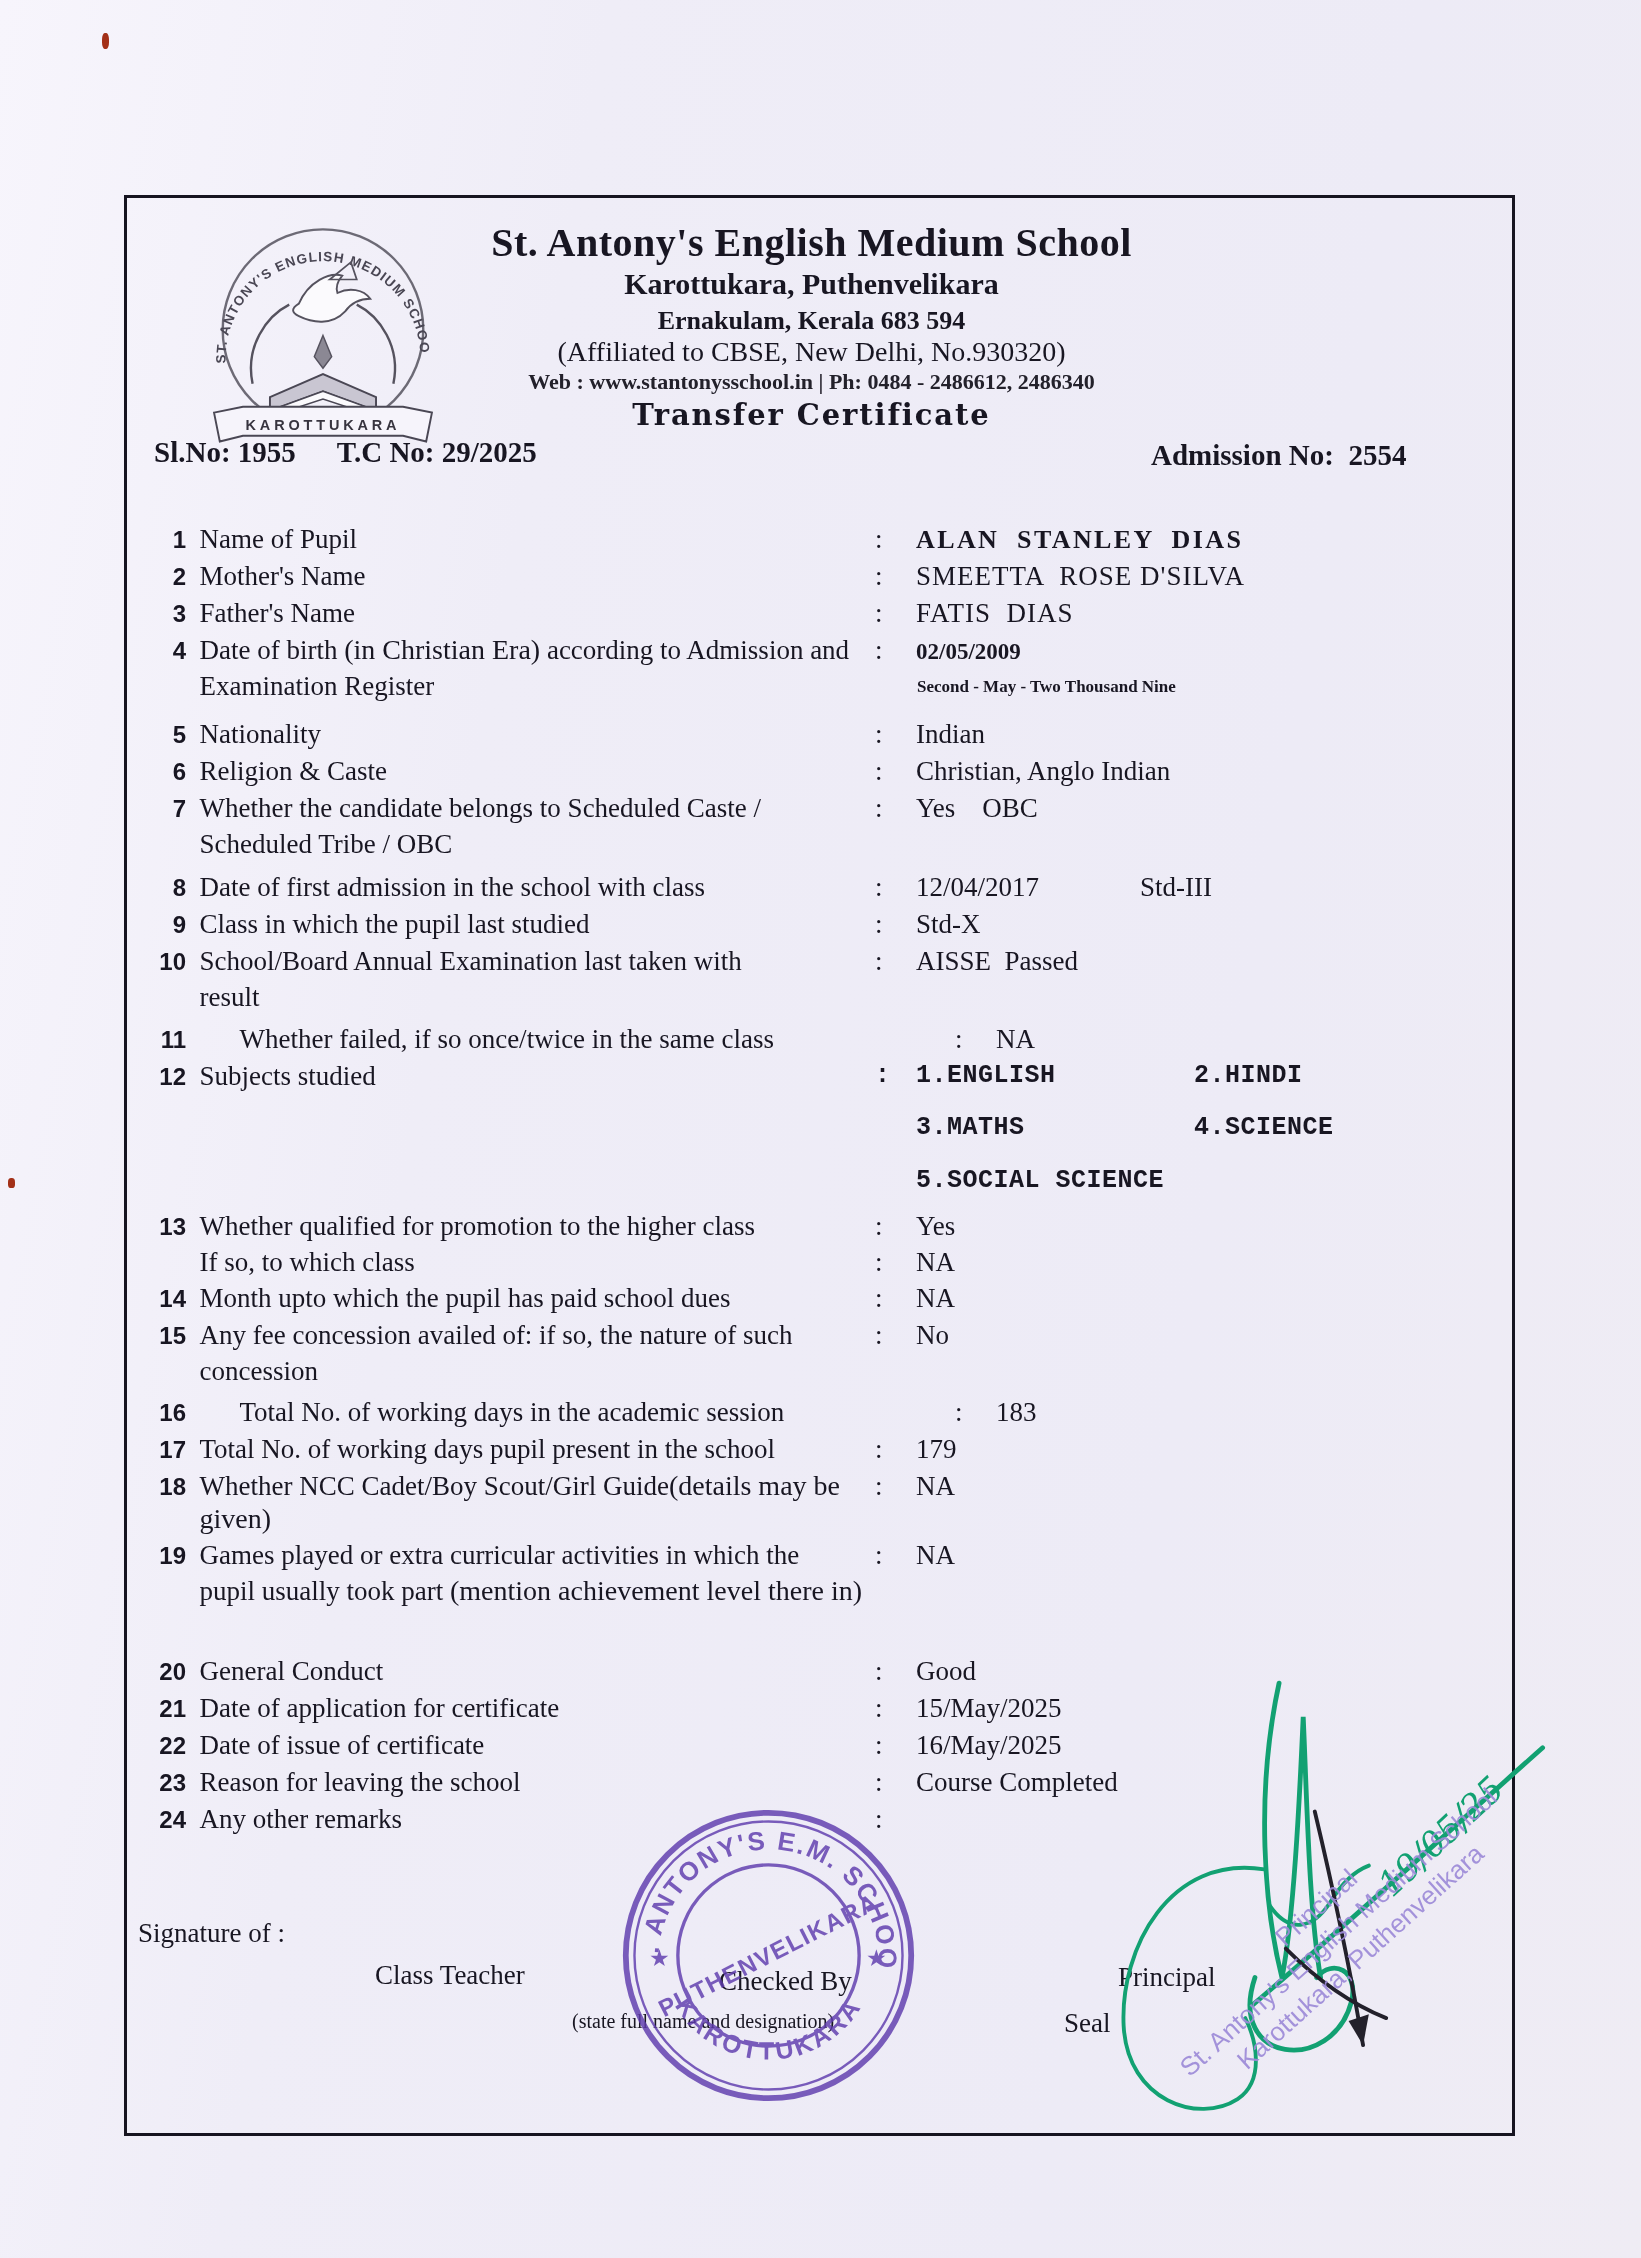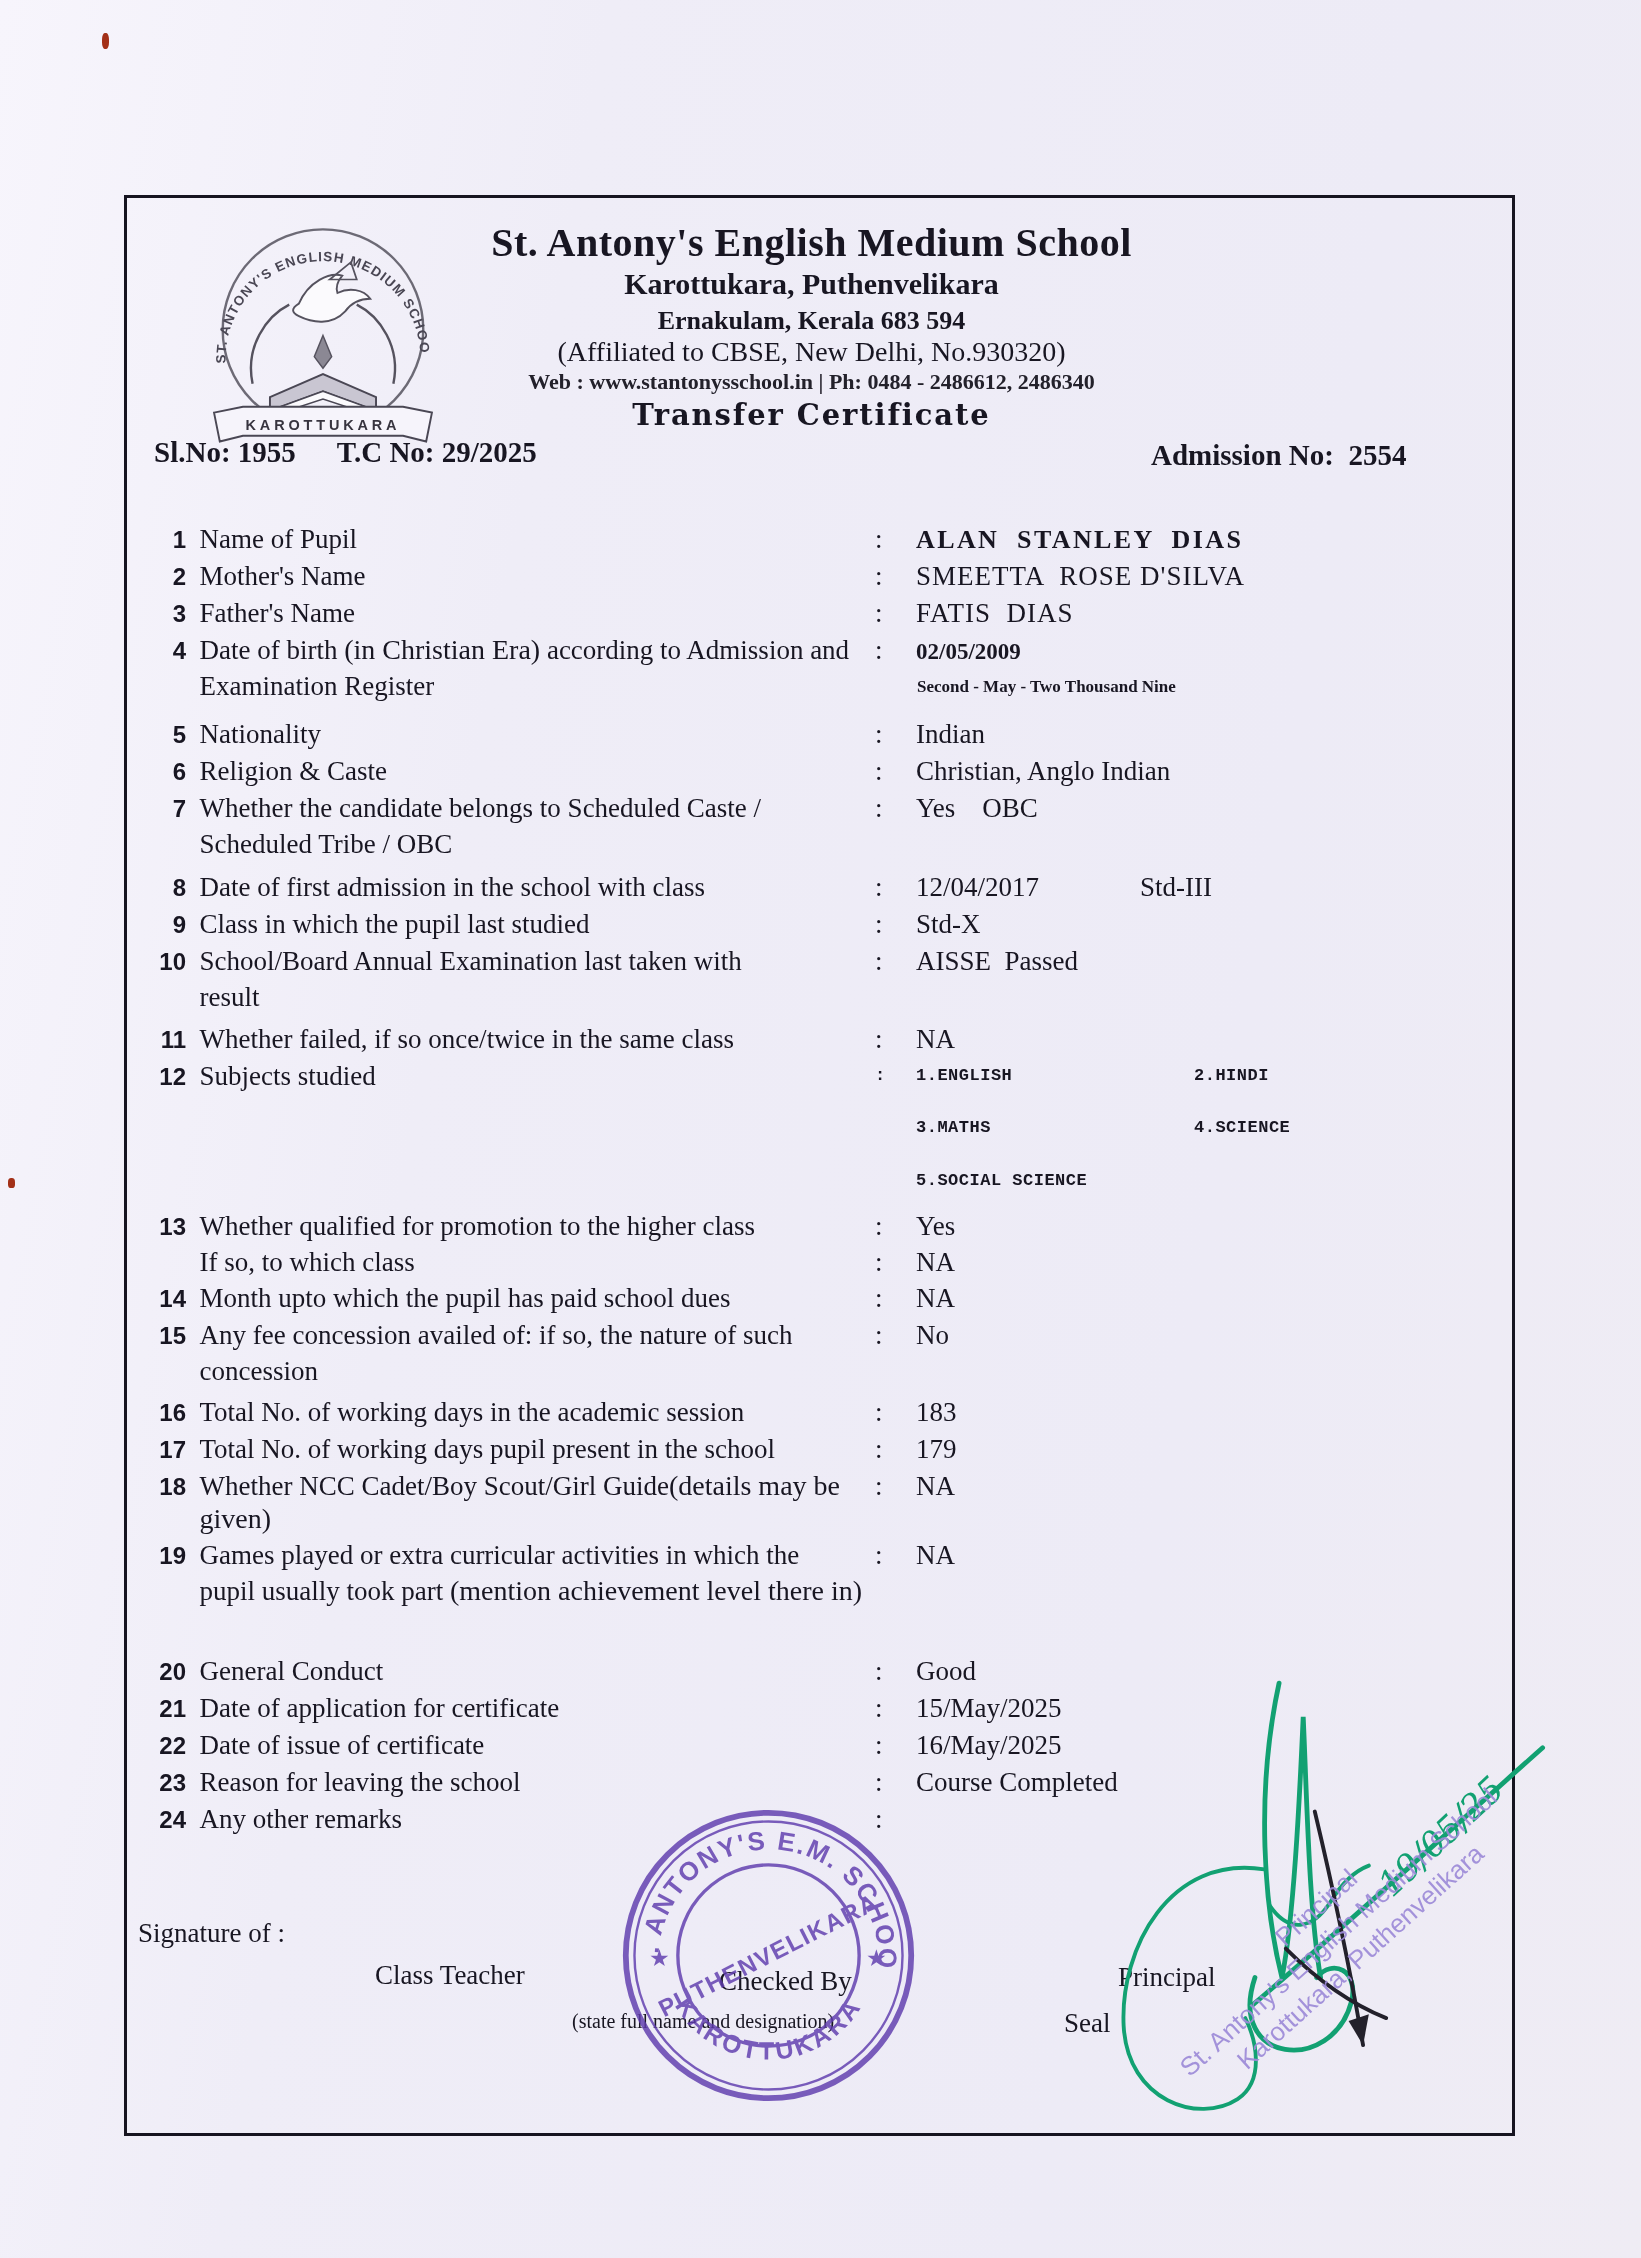--- a/index.html
+++ b/index.html
@@ -27,25 +27,25 @@
   .num{font-family:"Liberation Sans",sans-serif;font-size:24px;font-weight:bold;text-align:right;line-height:37px;}
   .lab{padding-left:13.5px;}
   .lab div{line-height:36px;white-space:nowrap;}
   .sm{font-size:28px;}
   .vl{line-height:36px;white-space:pre;}
   .c{display:inline-block;width:41px;}
   .name{font-weight:bold;letter-spacing:2.4px;font-size:26px;}
   .caps{letter-spacing:1px;}
   .dob{font-weight:bold;font-size:23px;}
   .dobsub{font-weight:bold;font-size:17px;line-height:33px;padding-left:42px;white-space:pre;}
-  .mono{font-family:"Liberation Mono",monospace;font-weight:bold;font-size:17px;letter-spacing:0.5px;}
+  .mono{font-family:"Liberation Mono",monospace;font-weight:bold;font-size:25px;letter-spacing:0.5px;}
   .subjects{display:grid;grid-template-columns:319px auto;row-gap:16.4px;}
   .std3{display:inline-block;margin-left:101px;}
   .smline{line-height:30px !important;}
-  .mt6{margin-top:5.8px;} .mt8{margin-top:7.7px;} .mt9{margin-top:8.7px;} .mt12{margin-top:11.6px;}
+  .mt6{margin-top:5.8px;gap:40px;} .mt8{margin-top:7.7px;} .mt9{margin-top:8.7px;} .mt12{margin-top:11.6px;}
   .mt3{margin-top:2.9px;} .mt46{margin-top:44px;}
 
   
   .flabel{position:absolute;font-size:27px;}
 
   
   .roundstamp{position:absolute;left:620px;top:1807px;width:297px;height:297px;opacity:.82;}
   
   .pstamp{position:absolute;left:1074px;top:1883px;width:529px;text-align:center;
           transform:rotate(-42deg);color:#9d8bd8;opacity:.92;

